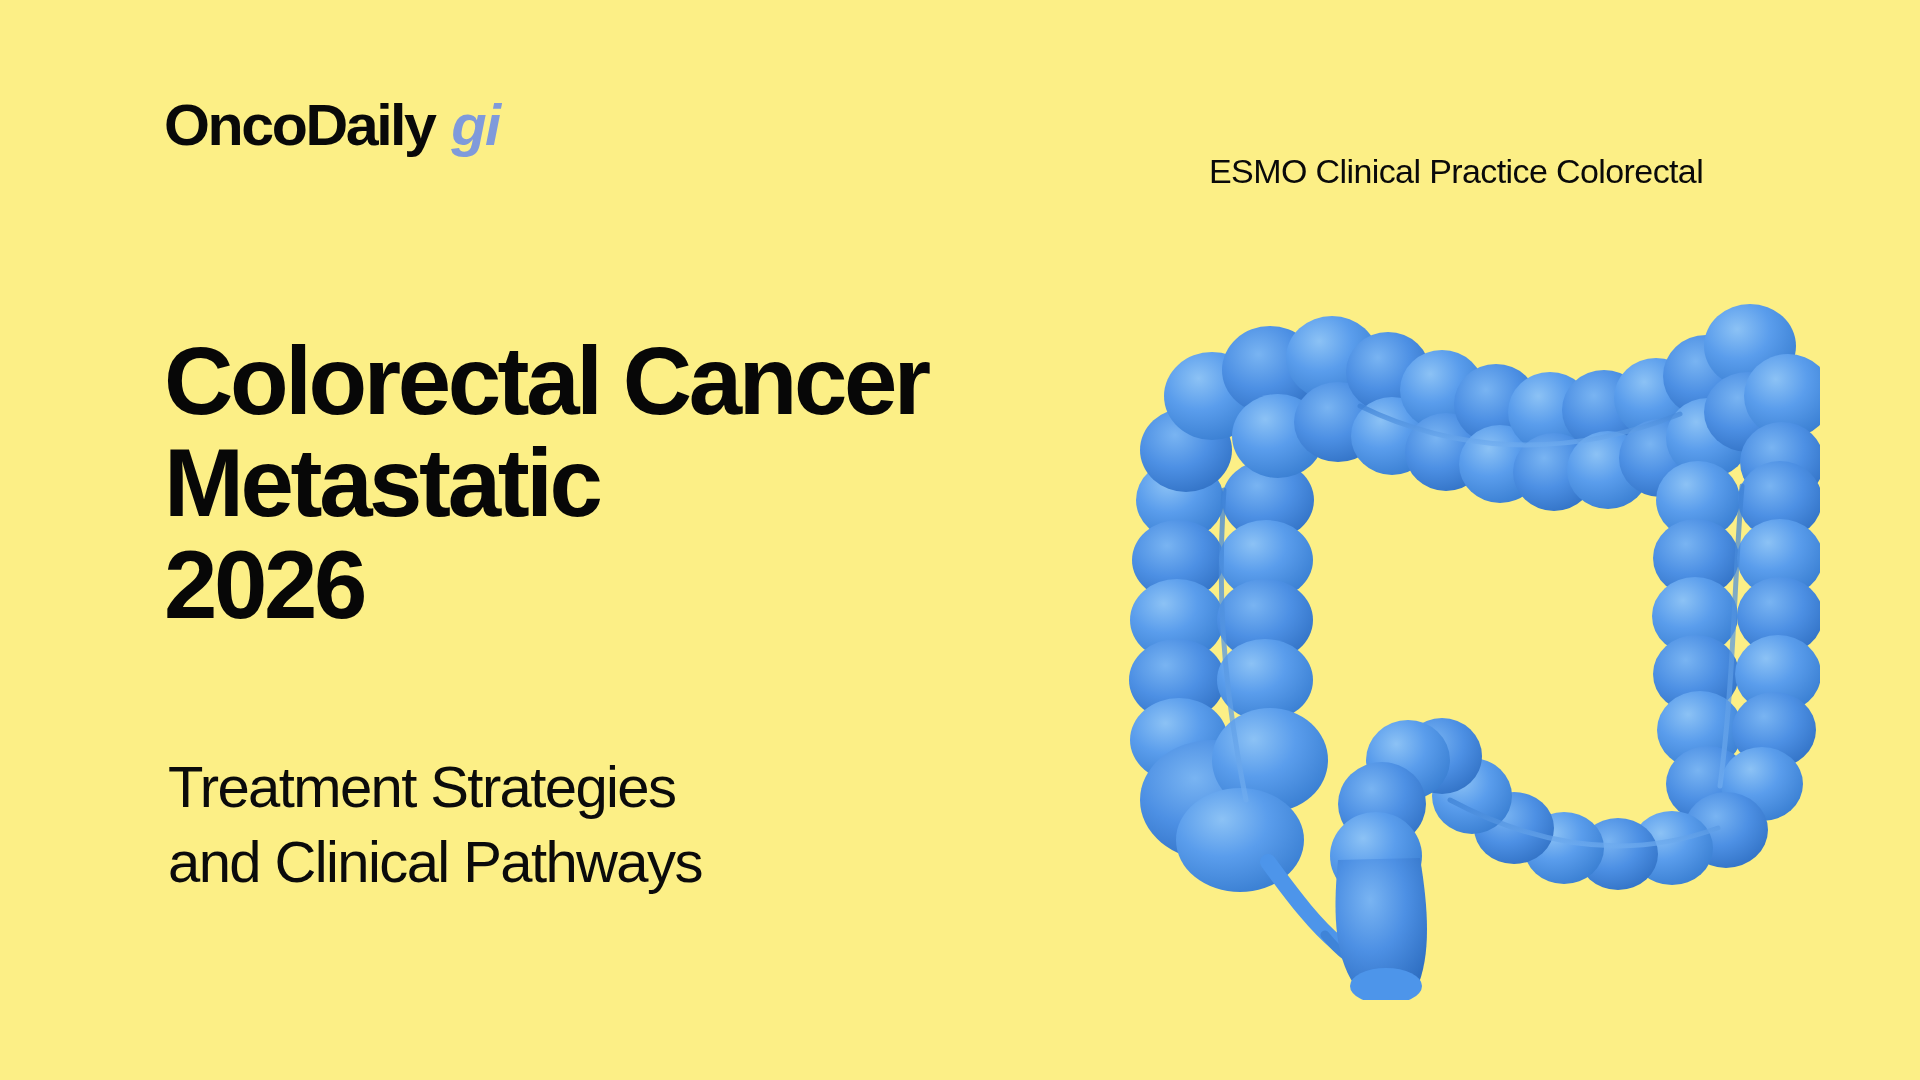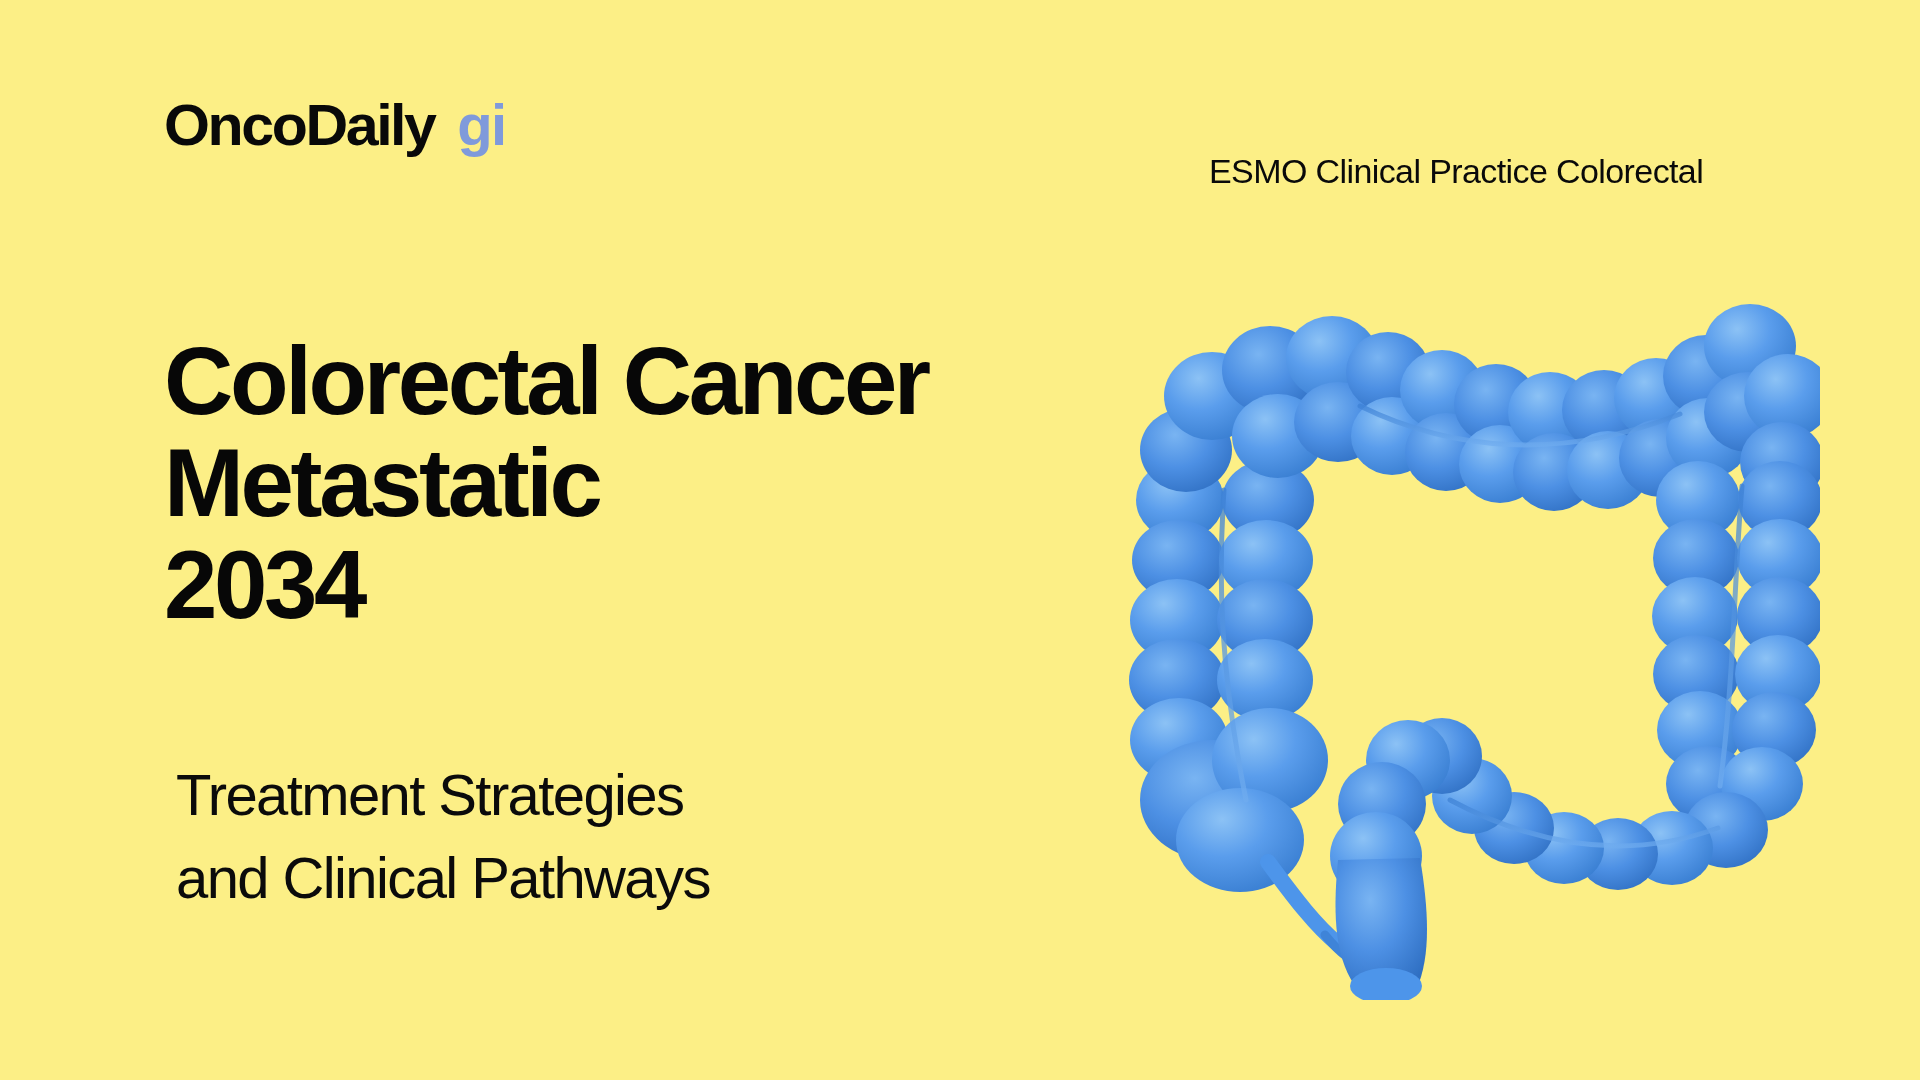--- a/index.html
+++ b/index.html
@@ -21,41 +21,42 @@
     overflow: hidden;
   }
 
   
   .brand-logo {
     position: absolute;
     left: 164px;
     top: 96px;
     display: flex;
     align-items: baseline;
-    gap: 28px;
+    gap: 22px;
     line-height: 1;
     white-space: nowrap;
   }
   .brand-word {
     font-family: "Liberation Sans", sans-serif;
     font-size: 58px;
     font-weight: 700;
     letter-spacing: -2.4px;
     color: #090909;
     line-height: 1;
     transform: scaleX(1.02);
     transform-origin: left center;
   }
   .brand-sub {
     font-family: "Liberation Sans", sans-serif;
     font-size: 58px;
     font-weight: 700;
     letter-spacing: -1.6px;
     color: #7F9ADB;
     line-height: 1;
+    font-style: italic;
   }
 
   
   .headline {
     position: absolute;
     left: 164px;
     top: 330px;
     width: 920px;
   }
   .headline-line {
@@ -76,21 +77,21 @@
     top: 748px;
     width: 900px;
   }
   .subtitle-line {
     font-family: "Liberation Sans", sans-serif;
     font-size: 58px;
     font-weight: 500;
     letter-spacing: -1.6px;
     line-height: 1.22;
     color: #0B0B0B;
-    margin: 12px;
+    margin: 4px;
     white-space: nowrap;
   }
 
   
   .guideline-label {
     position: absolute;
     left: 1209px;
     top: 152px;
     font-family: "Liberation Sans", sans-serif;
     font-size: 34px;
@@ -122,21 +123,21 @@
   <div class="brand-logo">
     <span class="brand-word">OncoDaily</span>
     <span class="brand-sub">gi</span>
   </div>
 
   <div class="guideline-label">ESMO Clinical Practice Colorectal</div>
 
   <div class="headline">
     <h1 class="headline-line">Colorectal Cancer</h1>
     <h1 class="headline-line">Metastatic</h1>
-    <h1 class="headline-line">2034</h1>
+    <h1 class="headline-line">2026</h1>
   </div>
 
   <div class="subtitle">
     <p class="subtitle-line">Treatment Strategies</p>
     <p class="subtitle-line">and Clinical Pathways</p>
   </div>
 
   <div class="colon-art">
     <svg viewBox="0 0 700 800" xmlns="http://www.w3.org/2000/svg">
       <defs>

